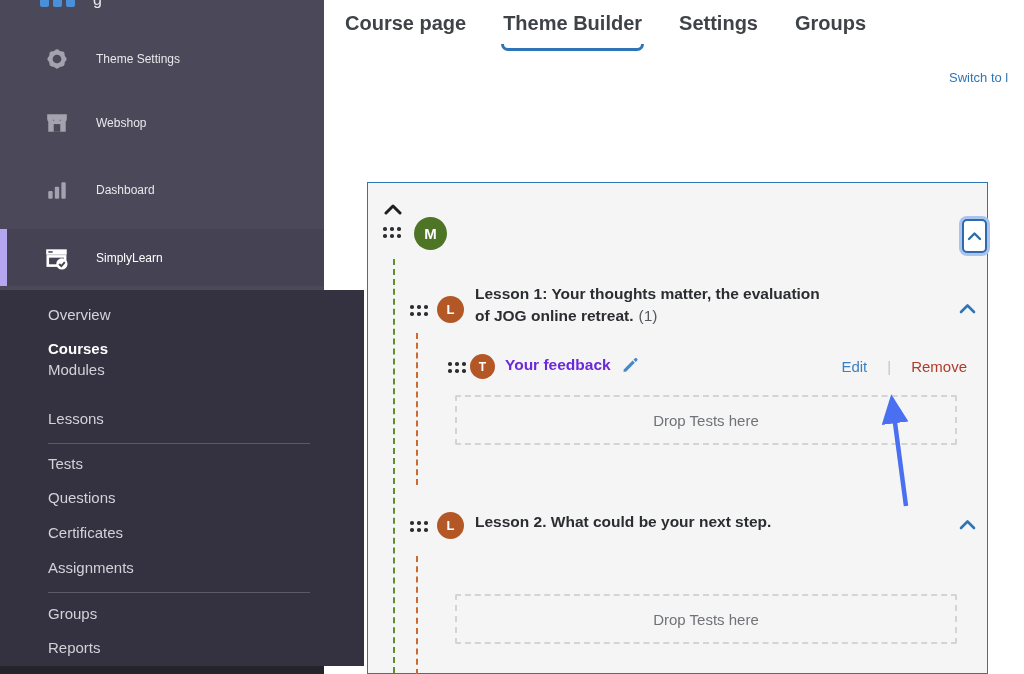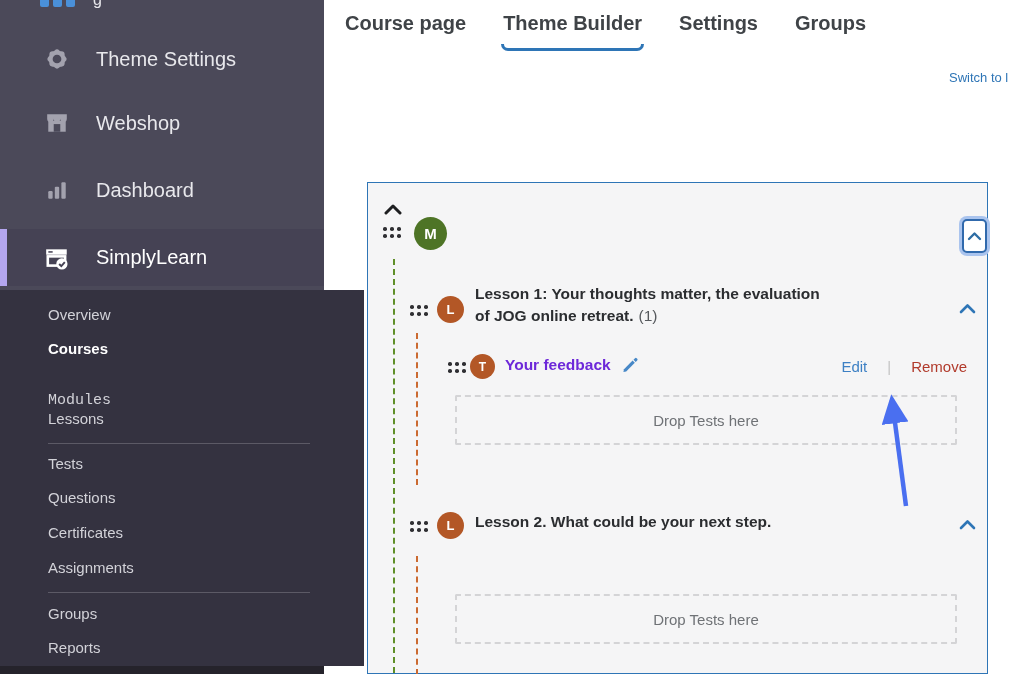--- a/index.html
+++ b/index.html
@@ -2,21 +2,21 @@
 <html><head>
 <meta charset="utf-8">
 <style>
   * { margin:0; padding:0; box-sizing:border-box; }
   html,body { width:1024px; height:674px; }
   body { font-family:"Liberation Sans", sans-serif; background:#fff; overflow:hidden; position:relative; }
   #stage { position:absolute; inset:0; width:1024px; height:674px; overflow:hidden; background:#fff; }
 
   
   .sidebar { position:absolute; left:0; top:0; width:324px; height:674px; background:#4b4959; }
-  .side-item { position:absolute; left:0; width:324px; height:46px; display:flex; align-items:center; padding-left:42px; color:#e8e8ec; font-size:20px; cursor:pointer; }
+  .side-item { position:absolute; left:0; width:324px; height:46px; display:flex; align-items:center; padding-left:42px; color:#e8e8ec; font-size:12px; cursor:pointer; }
   .side-item .ic { width:30px; margin-right:24px; display:flex; justify-content:center; align-items:center; }
   .side-item.active { background:#454254; height:57px; color:#ffffff; }
   .accent-bar { position:absolute; left:0; top:0; width:7px; height:100%; background:#b4a6ef; }
   .partial-row { position:absolute; left:40px; top:0; height:7px; display:flex; gap:4px; }
   .partial-row b { width:9px; height:7px; background:#4a90d9; border-radius:0 0 2px 2px; }
   .partial-g { position:absolute; left:93px; top:-9px; color:#e8e8ec; font-size:16px; }
 
   .submenu { position:absolute; left:0; top:290px; width:364px; height:376px; background:#343240; }
   .sub-item { position:absolute; left:48px; height:24px; color:#d2d2d8; font-size:15px; white-space:nowrap; cursor:pointer; }
   .sub-item.active { color:#ffffff; font-weight:bold; }
@@ -148,21 +148,21 @@
           <path d="M14 17.5 l2 2 l3.2-3.6" fill="none" stroke="#454254" stroke-width="1.8"></path>
           <rect x="4" y="5.7" width="4" height="1.4" fill="#454254"></rect>
         </svg>
       </span>
       <span>SimplyLearn</span>
     </div>
 
     <div class="submenu">
       <div class="sub-item" style="top:16px;">Overview</div>
       <div class="sub-item active" style="top:50px;">Courses</div>
-      <div class="sub-item" style="top:102px;font-family:Liberation Mono, monospace;">Modules</div>
+      <div class="sub-item" style="top:71px;">Modules</div>
       <div class="sub-item" style="top:120px;">Lessons</div>
       <div class="sub-divider" style="top:153px;"></div>
       <div class="sub-item" style="top:165px;">Tests</div>
       <div class="sub-item" style="top:199px;">Questions</div>
       <div class="sub-item" style="top:234px;">Certificates</div>
       <div class="sub-item" style="top:269px;">Assignments</div>
       <div class="sub-divider" style="top:302px;"></div>
       <div class="sub-item" style="top:315px;">Groups</div>
       <div class="sub-item" style="top:349px;">Reports</div>
     </div>

